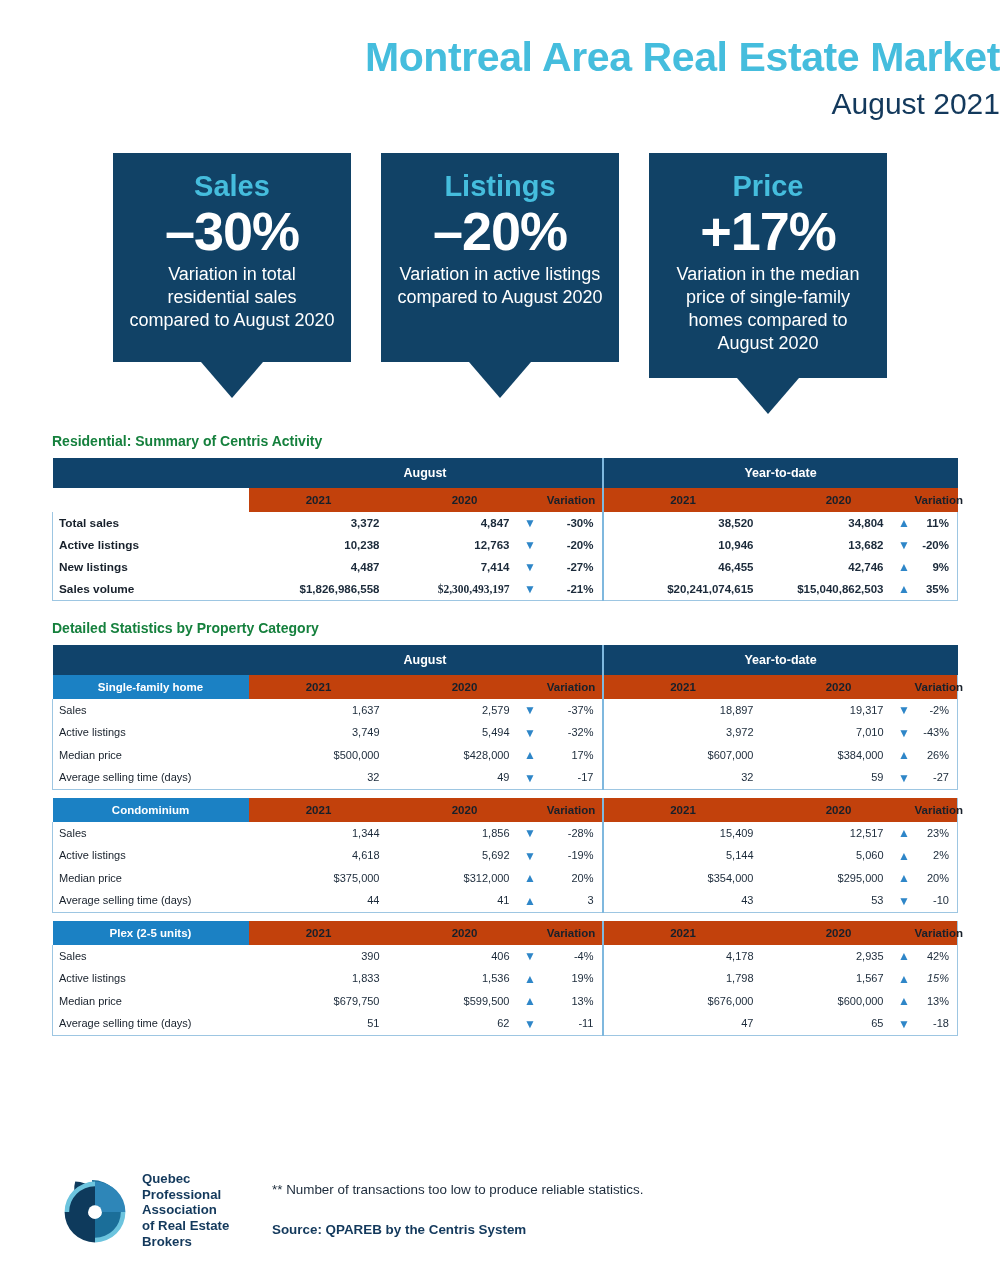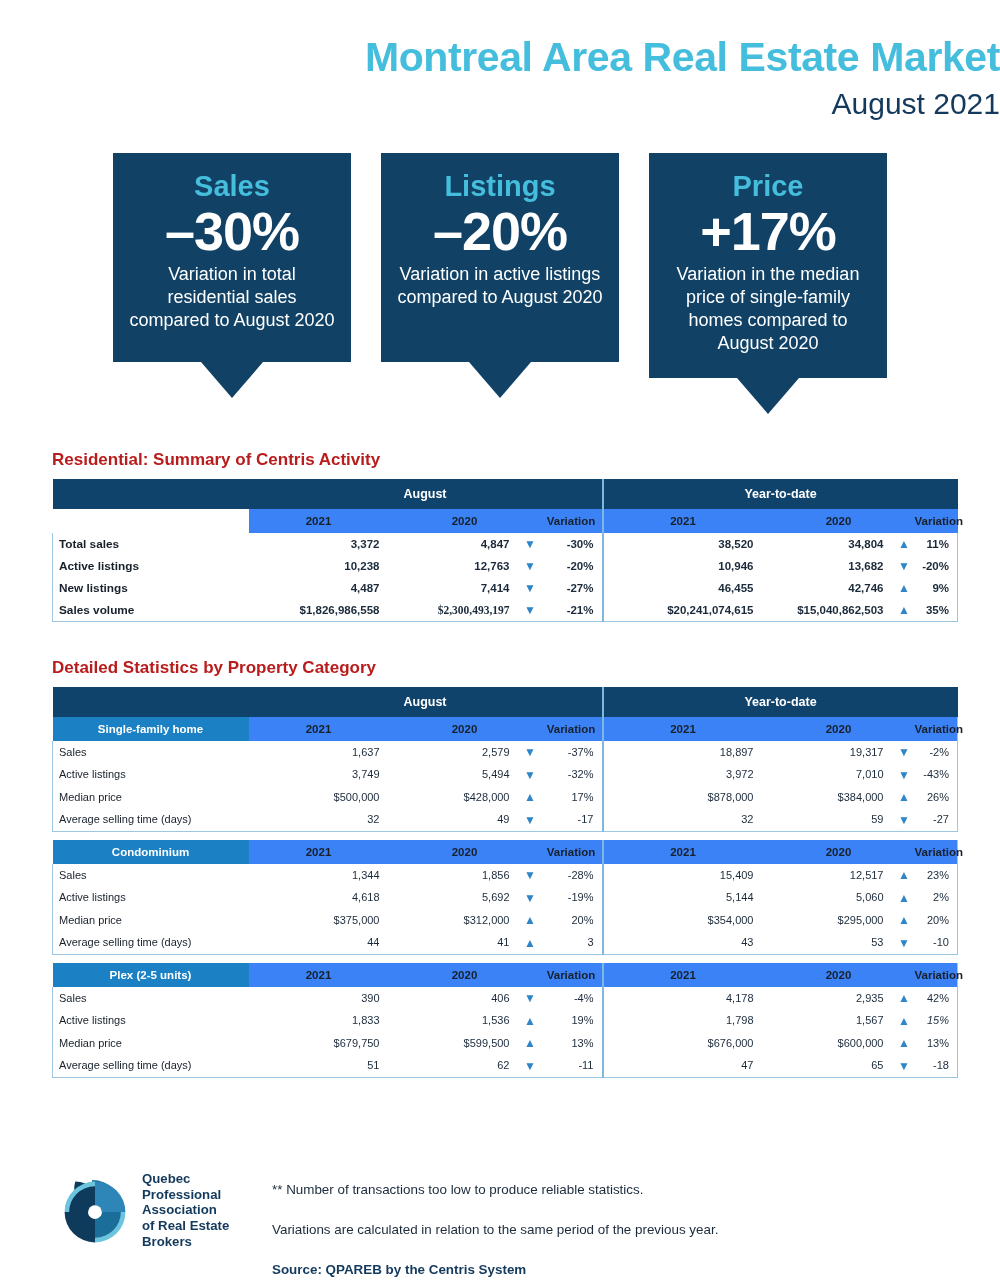--- a/index.html
+++ b/index.html
@@ -29,30 +29,30 @@
   .card .ct{font-size:29px;font-weight:bold;color:#45BDDD;line-height:1.05;}
   .card .cv{font-size:54px;font-weight:bold;line-height:1.06;margin-top:2px;letter-spacing:-1px;}
   .card .cd{font-size:18px;line-height:1.29;margin-top:2px;}
   .notch{
     width:0;height:0;margin:0 auto;
     border-left:31px solid transparent;border-right:31px solid transparent;
     border-top:36px solid #114266;
   }
   
   .sec-title{
-    margin:36px 0 9px 52px;font-size:17px;font-weight:bold;color:#b91c1c;
+    margin:19px 0 9px 52px;font-size:14px;font-weight:bold;color:#15803d;
   }
   
   table.t{
     border-collapse:collapse;width:905px;margin-left:52px;
     table-layout:fixed;
   }
   table.t td,table.t th{padding:0;}
   .navy{background:#10436B;color:#fff;font-weight:bold;text-align:center;}
-  .lblue{background:#3b82f6;color:#17202b;font-weight:bold;text-align:center;}
+  .lblue{background:#c2410c;color:#17202b;font-weight:bold;text-align:center;}
   .medblue{background:#1B81C4;color:#fff;font-weight:bold;text-align:center;}
   .white{background:#fff;}
   
   #summary{font-size:11.5px;}
   #summary .h1r td{height:30px;font-size:12.5px;}
   #summary .h2r td{height:24px;}
   #summary tbody td{height:22px;}
   #summary .rl{
     text-align:left;padding-left:6px;font-weight:bold;font-size:11.8px;color:#17202b;
   }
@@ -246,21 +246,21 @@
         <td class="num">7,010</td>
         <td class="arrcell"><span class="arrow">▼</span></td>
         <td class="var" style="border-right: 1px solid rgb(157, 198, 226);">-43%</td>
       </tr>
       <tr>
         <td class="rl" style="border-left: 1px solid rgb(157, 198, 226);">Median price</td>
         <td class="num">$500,000</td>
         <td class="num">$428,000</td>
         <td class="arrcell"><span class="arrow">▲</span></td>
         <td class="var">17%</td>
-        <td class="num sepL">$878,000</td>
+        <td class="num sepL">$607,000</td>
         <td class="num">$384,000</td>
         <td class="arrcell"><span class="arrow">▲</span></td>
         <td class="var" style="border-right: 1px solid rgb(157, 198, 226);">26%</td>
       </tr>
       <tr>
         <td class="rl" style="border-bottom: 1px solid rgb(157, 198, 226); border-left: 1px solid rgb(157, 198, 226);">Average selling time (days)</td>
         <td class="num" style="border-bottom: 1px solid rgb(157, 198, 226);">32</td>
         <td class="num" style="border-bottom: 1px solid rgb(157, 198, 226);">49</td>
         <td class="arrcell" style="border-bottom: 1px solid rgb(157, 198, 226);"><span class="arrow">▼</span></td>
         <td class="var" style="border-bottom: 1px solid rgb(157, 198, 226);">-17</td>
@@ -413,17 +413,16 @@
     </div>
     <div class="logo-text">
       <div>Quebec</div>
       <div>Professional</div>
       <div>Association</div>
       <div>of Real Estate</div>
       <div>Brokers</div>
     </div>
     <div class="notes">
       <p>**  Number of transactions too low to produce reliable statistics.</p>
-      <p>Variations are calculated in relation to the same period of the previous year.</p>
       <p class="src">Source: QPAREB by the Centris System</p>
     </div>
   </div>
 </div>
 
 </body></html>

